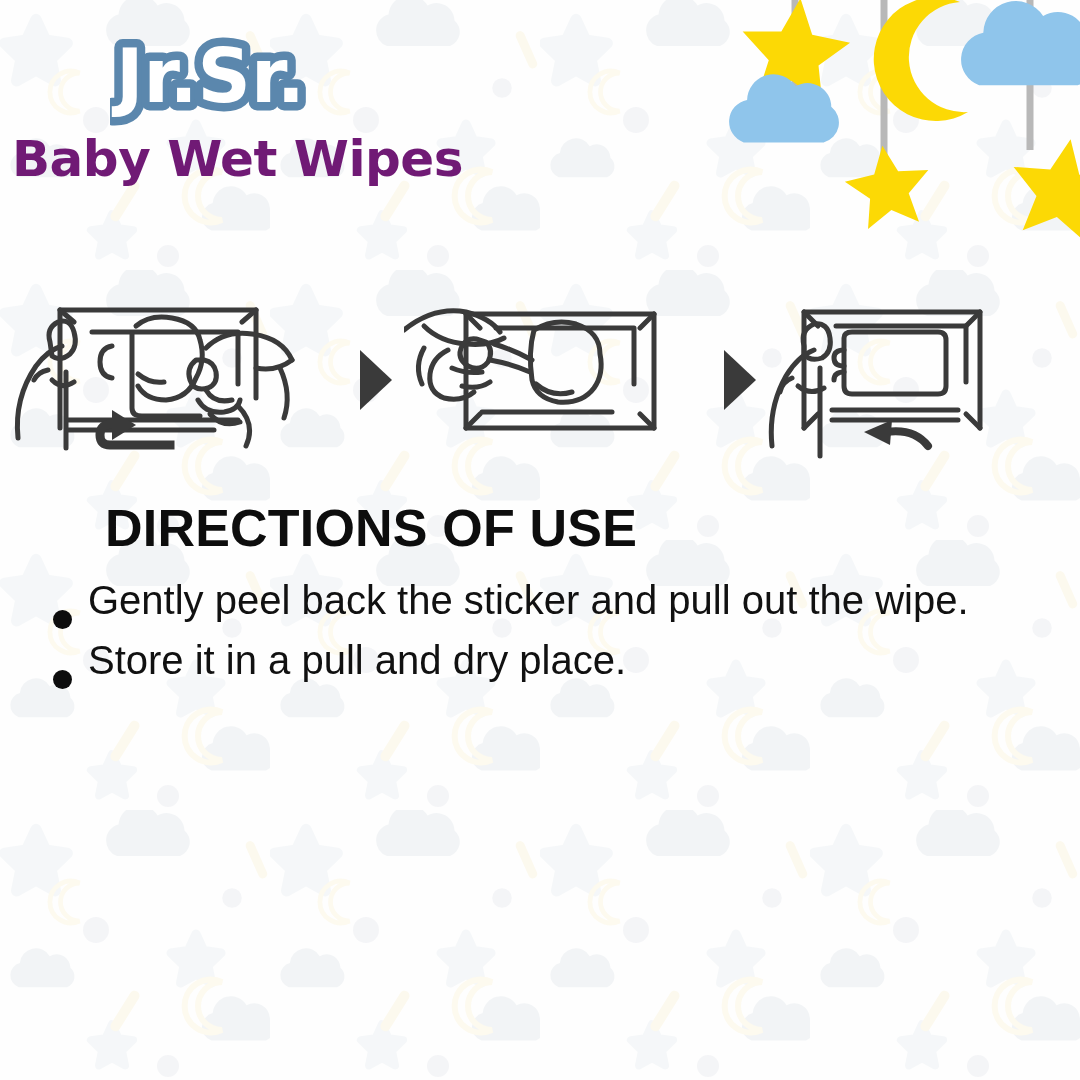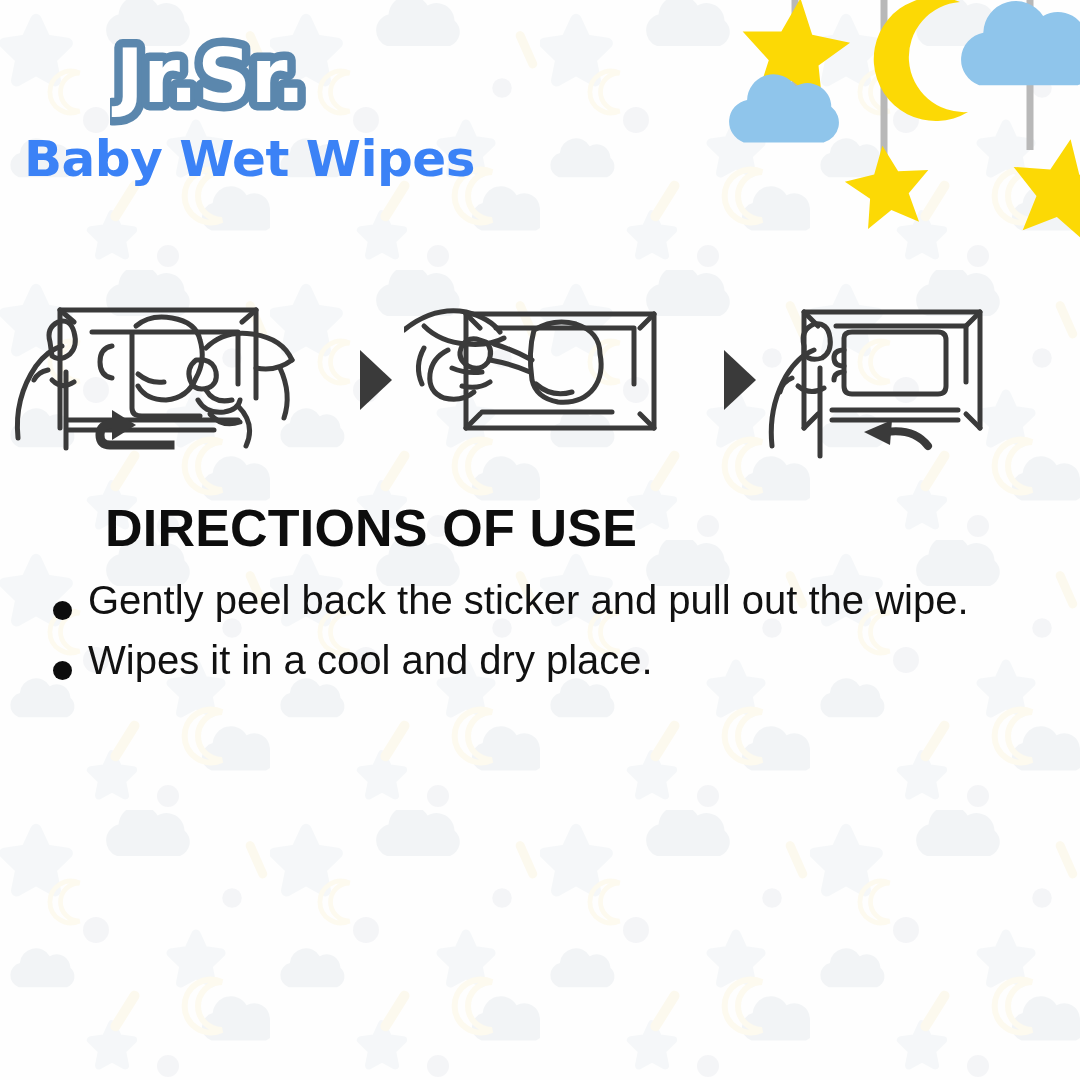--- a/index.html
+++ b/index.html
@@ -38,25 +38,25 @@
     z-index:5;
   }
   #logo-wrap {
     position:relative;
     height:110px;
     padding-left:110px;
   }
   #logo-svg { display:block; }
   #brand-sub {
     margin-top:-4px;
-    padding-left:24px;
+    padding-left:12px;
     font-size:50px;
     font-weight:bold;
     letter-spacing:-0.5px;
-    color:#3b82f6;
+    color:#701a75;
     font-family:"DejaVu Sans", sans-serif;
     white-space:nowrap;
   }
 
   
   #steps {
     position:absolute;
     left:0; top:288px;
     width:1080px; height:190px;
     display:flex;
@@ -79,21 +79,21 @@
     font-weight:bold;
     color:#0d0d0d;
     letter-spacing:0.2px;
     margin-left:52px;
     margin-bottom:14px;
     font-family:"Liberation Sans", sans-serif;
   }
   #directions-list { list-style:none; }
   .direction-item {
     display:flex;
-    align-items:center;
+    align-items:flex-end;
     margin-bottom:3px;
   }
   .bullet-dot {
     flex:0 0 auto;
     width:19px; height:19px;
     border-radius:50%;
     background:#0d0d0d;
     margin-top:19px;
     margin-right:16px;
   }
@@ -310,18 +310,18 @@
 
   <div id="directions">
     <div id="directions-title">DIRECTIONS OF USE</div>
     <ul id="directions-list">
       <li class="direction-item">
         <span class="bullet-dot"></span>
         <span class="direction-text">Gently peel back the sticker and pull out the wipe.</span>
       </li>
       <li class="direction-item">
         <span class="bullet-dot"></span>
-        <span class="direction-text">Wipes it in a cool and dry place.</span>
+        <span class="direction-text">Store it in a pull and dry place.</span>
       </li>
     </ul>
   </div>
 
 </div>
 
 </body></html>

